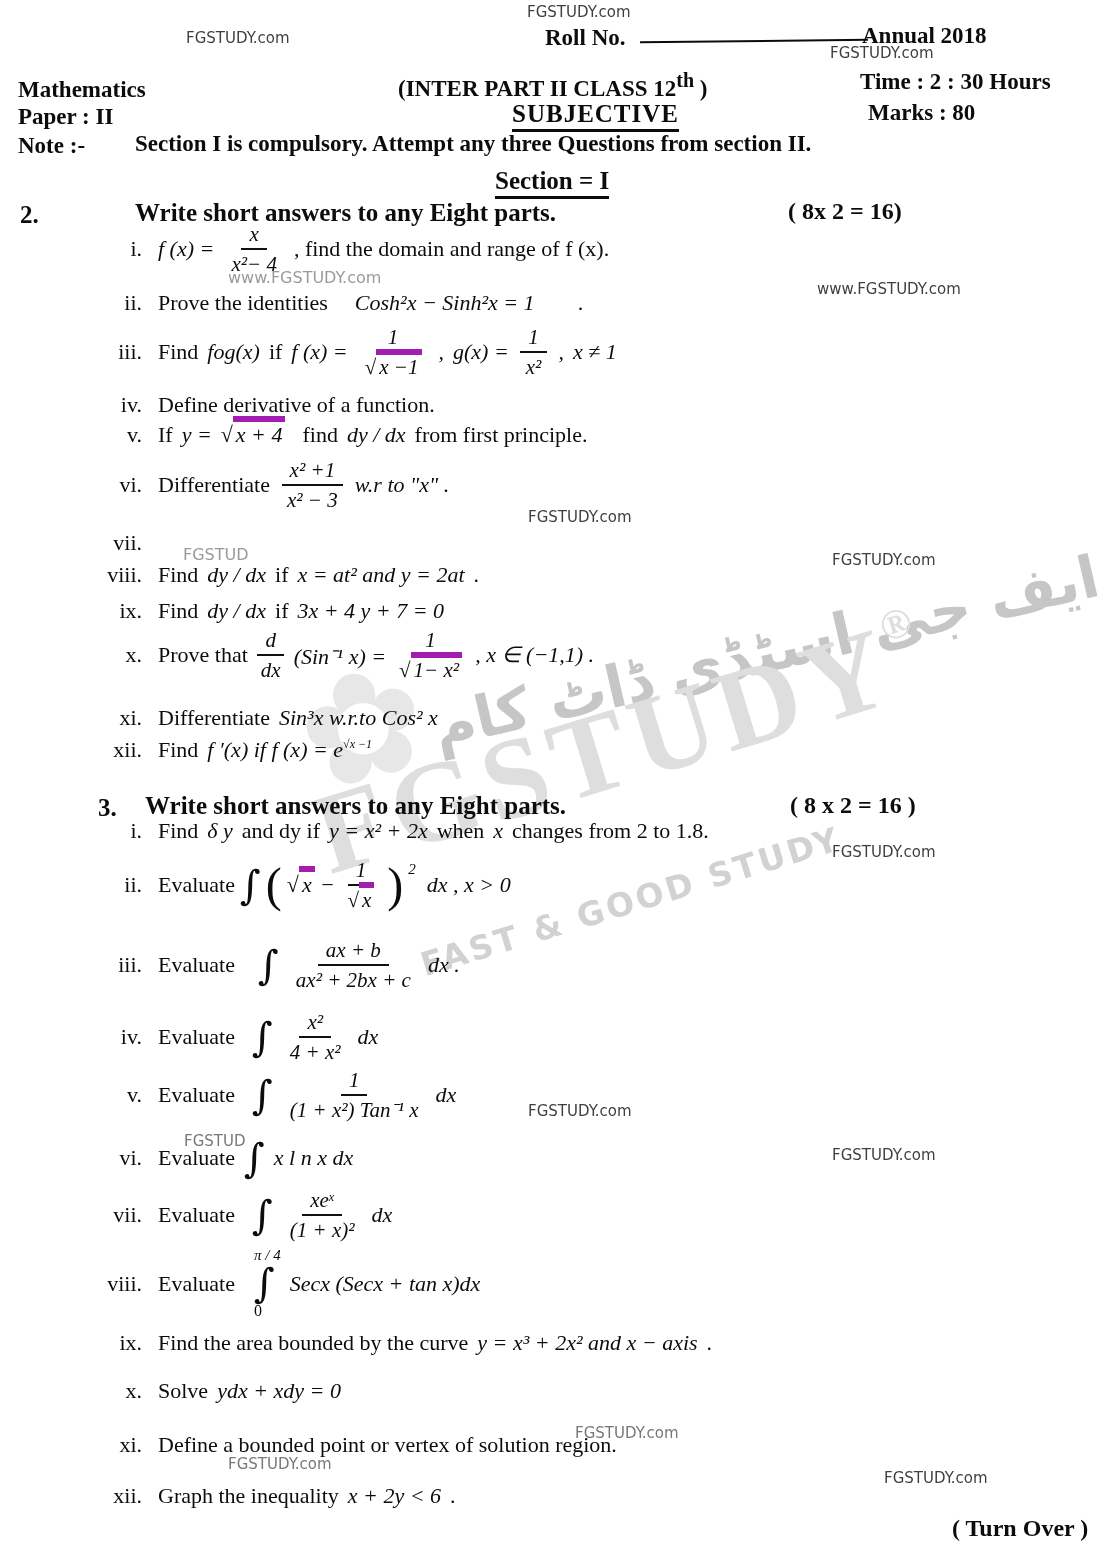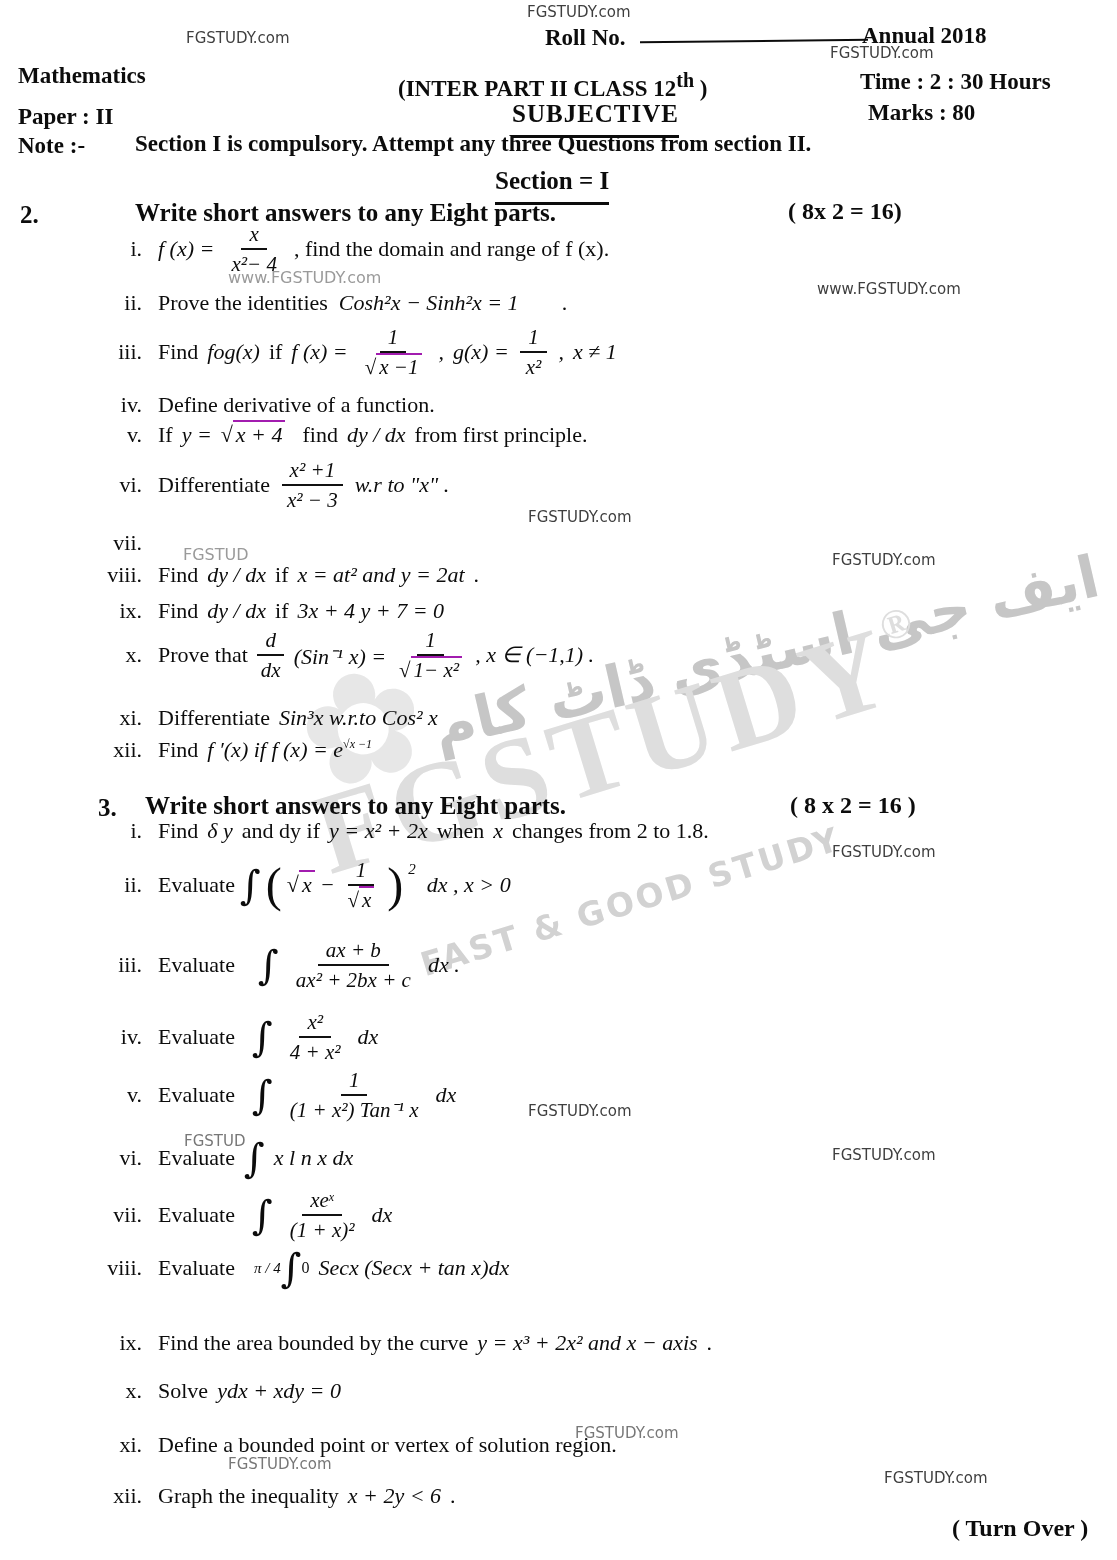--- a/index.html
+++ b/index.html
@@ -1,20 +1,20 @@
 <!DOCTYPE html>
 <html><head>
 <meta charset="utf-8">
 <style>
   html,body{margin:0;padding:0;background:#e8e8e8;}
   .page{position:relative;width:1117px;height:1560px;background:#ffffff;margin:0 auto;
         font-family:"Liberation Serif",serif;color:#0c0c0c;overflow:hidden;}
   .abs{position:absolute;white-space:nowrap;}
   .b{font-weight:bold;margin-top:12px;} .fs23{font-size:23px;} .fs24{font-size:24px;} .fs25{font-size:25px;}
-  .ul{border-bottom:3px solid #0c0c0c;padding-bottom:7px;}
+  .ul{border-bottom:3px solid #0c0c0c;padding-bottom:1px;}
   
   .wm{position:absolute;font-family:"DejaVu Sans",sans-serif;white-space:nowrap;pointer-events:none;}
   .wm-d{font-size:15px;color:#3f3f3f;}
   .wm-m{font-size:15px;color:#777777;}
   .wm-f{font-size:16px;color:#9a9a9a;}
   .wm-urdu{font-size:58px;color:#c6c6c6;transform:rotate(-13deg);font-weight:bold;}
   .wm-logo{font-size:115px;font-weight:bold;color:#dedede;letter-spacing:7px;transform:rotate(-17deg);
            font-family:"Liberation Serif",serif;}
   .wm-reg{font-size:42px;vertical-align:60px;letter-spacing:0;}
   .wm-tag{font-size:33px;font-weight:bold;color:#d2d2d2;letter-spacing:3px;transform:rotate(-17deg);
@@ -24,23 +24,23 @@
   .row{position:absolute;left:70px;width:980px;display:flex;align-items:center;font-size:22px;}
   .rn{width:72px;text-align:right;padding-right:16px;flex:none;}
   .content{display:flex;align-items:center;gap:9px;white-space:nowrap;}
   .mi{font-style:italic;}
   .t{font-style:normal;text-align:right;}
   .frac{display:inline-flex;flex-direction:column;align-items:center;font-style:italic;line-height:1.15;font-size:21px;}
   .frac .num{border-bottom:2px solid #111;padding:0 8px 2px;}
   .frac .den{padding:2px 8px 0;}
   .sqrt{white-space:nowrap;font-style:italic;}
   .sqrt .r{font-style:normal;}
-  .sqrt .arg{border-top:2px solid #a21caf;padding:0 3px;}
+  .sqrt .arg{border-top:6px solid #a21caf;padding:0 3px;}
   .int{font-size:40px;line-height:1;font-style:normal;font-family:"DejaVu Serif",serif;}
-  .intw{display:inline-flex;flex-direction:row;align-items:center;line-height:1;}
+  .intw{display:inline-flex;flex-direction:column;line-height:1;}
   .intw .up{font-size:15px;font-style:italic;}
   .intw .lo{font-size:16px;}
   .bigp{font-size:48px;line-height:.75;font-weight:300;font-style:normal;}
   .psup{font-size:15px;position:relative;top:-16px;font-style:italic;}
   .esup{font-size:12px;position:relative;top:-9px;font-style:italic;}
   .rollline{position:absolute;background:#0c0c0c;height:2px;transform:rotate(-0.6deg);}
 </style>
 </head>
 <body>
 
@@ -64,21 +64,21 @@
   <div class="wm wm-m" style="left:184px;top:1132px;">FGSTUD</div>
   <div class="wm wm-d" style="left:832px;top:1146px;">FGSTUDY.com</div>
   <div class="wm wm-m" style="left:575px;top:1424px;">FGSTUDY.com</div>
   <div class="wm wm-m" style="left:228px;top:1455px;">FGSTUDY.com</div>
   <div class="wm wm-d" style="left:884px;top:1469px;">FGSTUDY.com</div>
 
   <div class="abs b fs23" style="left:545px;top:13px;">Roll No.</div>
   <div class="rollline" style="left:640px;top:40px;width:228px;"></div>
   <div class="abs b fs23" style="left:862px;top:11px;">Annual 2018</div>
 
-  <div class="abs b fs23" style="left:18px;top:51px;">Mathematics</div>
+  <div class="abs b fs23" style="left:18px;top:65px;">Mathematics</div>
   <div class="abs b fs23" style="left:398px;top:57px;"><span>(INTER PART II CLASS 12</span><sup style="font-size:20px;">th</sup><span> )</span></div>
   <div class="abs b fs23" style="left:860px;top:57px;">Time : 2 : 30 Hours</div>
 
   <div class="abs b fs23" style="left:18px;top:92px;">Paper : II</div>
   <div class="abs b fs25 ul" style="left:512px;top:88px;letter-spacing:1px;">SUBJECTIVE</div>
   <div class="abs b fs23" style="left:868px;top:88px;">Marks : 80</div>
 
   <div class="abs b fs23" style="left:18px;top:121px;">Note :-</div>
   <div class="abs b fs23" style="left:135px;top:119px;">Section I is compulsory.  Attempt any three Questions from section II.</div>
   <div class="abs b fs25 ul" style="left:495px;top:155px;">Section = I</div>
@@ -96,21 +96,21 @@
           <span class="den">x²− 4</span>
         </span>
       <span class="t">,  find the domain and range of f (x).</span>
     </span>
   </div>
 
   <div class="row" style="top:290px;">
     <span class="rn">ii.</span>
     <span class="content">
       <span class="t">Prove the identities</span>
-      <span class="mi" style="margin-left:2px;">Cosh²x − Sinh²x = 1</span>
+      <span class="mi" style="margin-left:18px;">Cosh²x − Sinh²x = 1</span>
       <span class="t" style="margin-left:34px;">.</span>
     </span>
   </div>
 
   <div class="row" style="top:325px;">
     <span class="rn">iii.</span>
     <span class="content">
       <span class="t">Find</span>
       <span class="mi">fog(x)</span>
       <span class="t">if</span>

